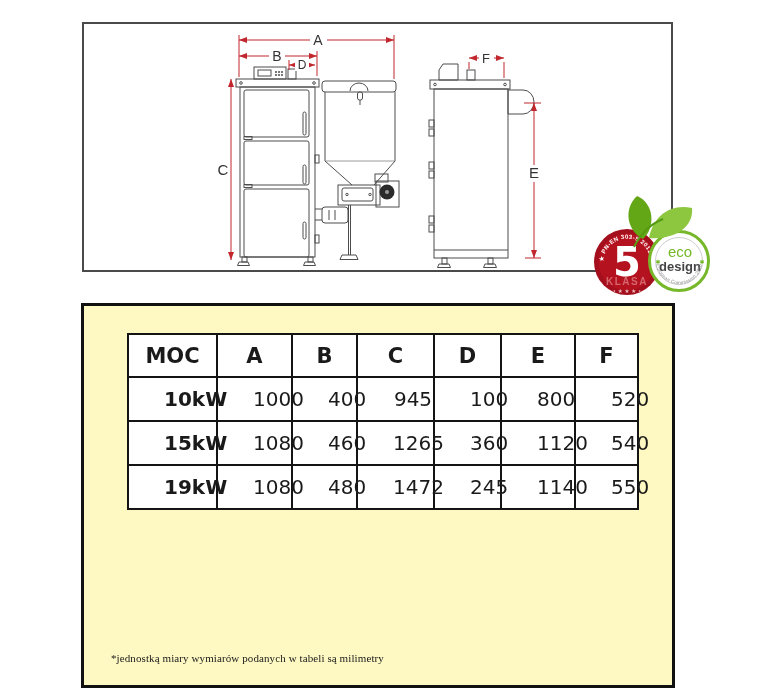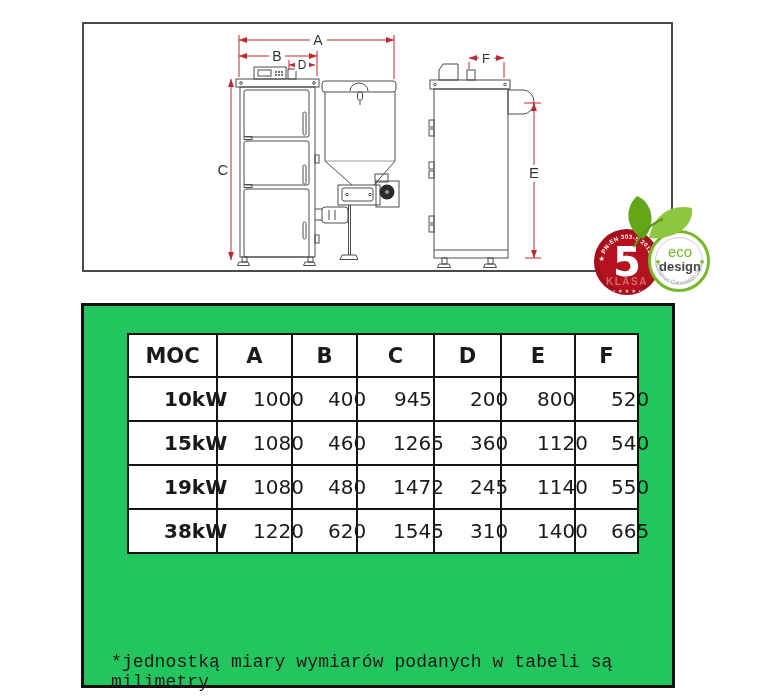--- a/index.html
+++ b/index.html
@@ -3,30 +3,30 @@
 <meta charset="utf-8">
 <style>
   html,body{margin:0;padding:0;background:#fff;}
   body{width:762px;height:699px;position:relative;overflow:hidden;
        font-family:"DejaVu Sans","Liberation Sans",sans-serif;color:#1a1a1a;}
   .top-panel{position:absolute;left:82px;top:22px;width:591px;height:250px;
        box-sizing:border-box;border:2px solid #4a4a4a;background:#fff;}
   .top-panel svg{position:absolute;left:0;top:0;}
   .badges{position:absolute;left:585px;top:183px;width:137px;height:116px;}
   .bottom-panel{position:absolute;left:81px;top:303px;width:594px;height:385px;
-       box-sizing:border-box;border:3px solid #111;background:#22c55e;}
+       box-sizing:border-box;border:3px solid #111;background:#fef9c3;}
   table.dims{position:absolute;left:43px;top:27px;border-collapse:collapse;
        table-layout:fixed;width:512px;}
   table.dims th,table.dims td{border:2px solid #141414;text-align:center;
        vertical-align:middle;padding:0;background:#fff;}
   table.dims th{height:41px;font-size:21px;font-weight:bold;}
   table.dims td{height:42px;font-size:20px;font-weight:normal;padding-left:35px;}
   table.dims td.moc{font-weight:bold;font-size:20px;}
-  .footnote{position:absolute;left:27px;top:346px;font-size:18px;color:#191919;
-       font-family:Liberation Mono, monospace;letter-spacing:0.1px;}
+  .footnote{position:absolute;left:27px;top:346px;font-size:11px;color:#191919;
+       font-family:Liberation Serif, serif;letter-spacing:0.1px;}
   .dim-label{font-family:"Liberation Sans",sans-serif;fill:#333;}
 </style>
 </head>
 <body>
 
 <div class="top-panel">
   <svg width="587" height="246" viewBox="0 0 587 246">
     <defs>
       <marker id="ar" markerWidth="9" markerHeight="7" refX="8.5" refY="3.5" orient="auto-start-reverse" markerUnits="userSpaceOnUse">
         <path d="M0.5,0.5 L8.5,3.5 L0.5,6.5 Z" fill="#c1272d"></path>
@@ -210,21 +210,21 @@
       <th>C</th>
       <th>D</th>
       <th>E</th>
       <th>F</th>
     </tr>
     <tr>
       <td class="moc">10kW</td>
       <td>1000</td>
       <td>400</td>
       <td>945</td>
-      <td>200</td>
+      <td>100</td>
       <td>800</td>
       <td>520</td>
     </tr>
     <tr>
       <td class="moc">15kW</td>
       <td>1080</td>
       <td>460</td>
       <td>1265</td>
       <td>360</td>
       <td>1120</td>
@@ -232,25 +232,16 @@
     </tr>
     <tr>
       <td class="moc">19kW</td>
       <td>1080</td>
       <td>480</td>
       <td>1472</td>
       <td>245</td>
       <td>1140</td>
       <td>550</td>
     </tr>
-    <tr>
-      <td class="moc">38kW</td>
-      <td>1220</td>
-      <td>620</td>
-      <td>1545</td>
-      <td>310</td>
-      <td>1400</td>
-      <td>665</td>
-    </tr>
   </tbody>
     </table>
   <div class="footnote">*jednostką miary wymiarów podanych w tabeli są milimetry</div>
 </div>
 
 </body></html>

